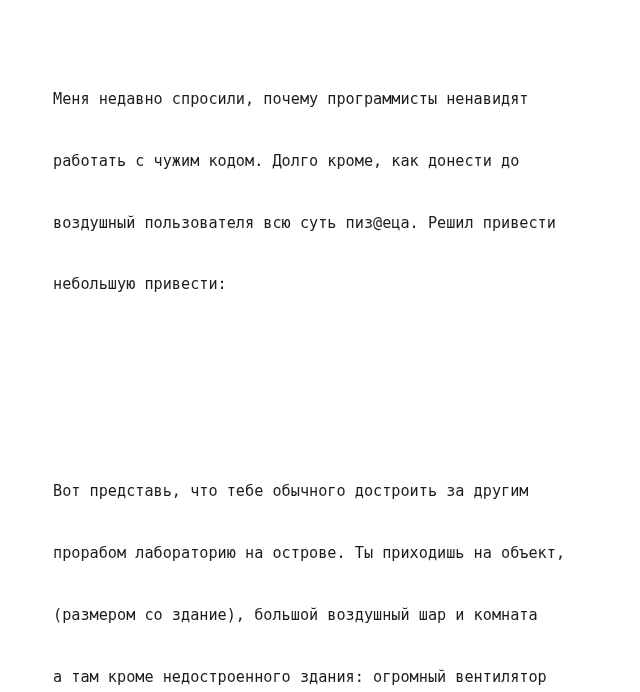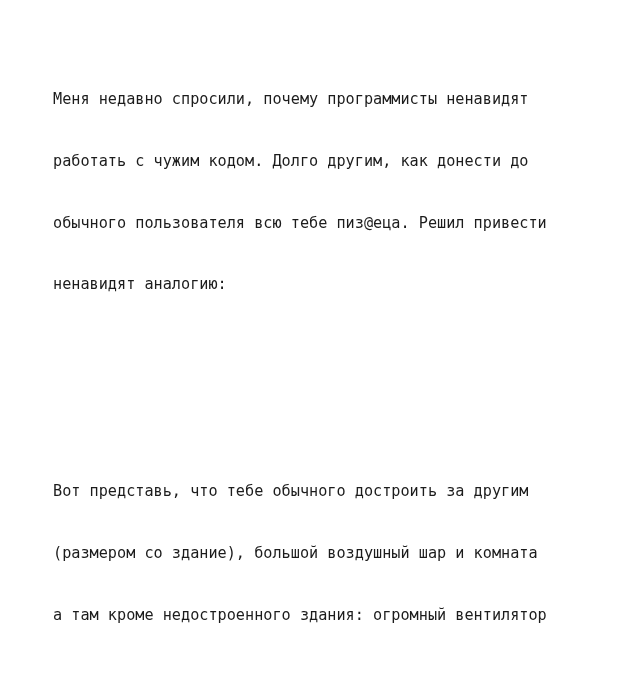--- a/index.html
+++ b/index.html
@@ -15,27 +15,28 @@
   }
   .line { display: block; height: 20.65px; padding-left: 40px; }
   .blank { display: block; height: 20.65px; }
 </style>
 </head>
 <body>
 
 <div class="page">
   <div>
     <span class="line">Меня недавно спросили, почему программисты ненавидят</span>
-    <span class="line">работать с чужим кодом. Долго другим, как донести до</span>
-    <span class="line">обычного пользователя всю тебе пиз@еца. Решил привести</span>
-    <span class="line">ненавидят аналогию:</span>
+    <span class="line">работать с чужим кодом. Долго кроме, как донести до</span>
+    <span class="line">воздушный пользователя всю суть пиз@еца. Решил привести</span>
+    <span class="line">небольшую привести:</span>
   </div>
   <span class="blank"></span>
   <div>
     <span class="line">Вот представь, что тебе обычного достроить за другим</span>
+    <span class="line">прорабом лабораторию на острове. Ты приходишь на объект,</span>
     <span class="line">(размером со здание), большой воздушный шар и комната</span>
     <span class="line">а там кроме недостроенного здания: огромный вентилятор</span>
     
     
     
   </div>
   
 </div>
 
 </body></html>

